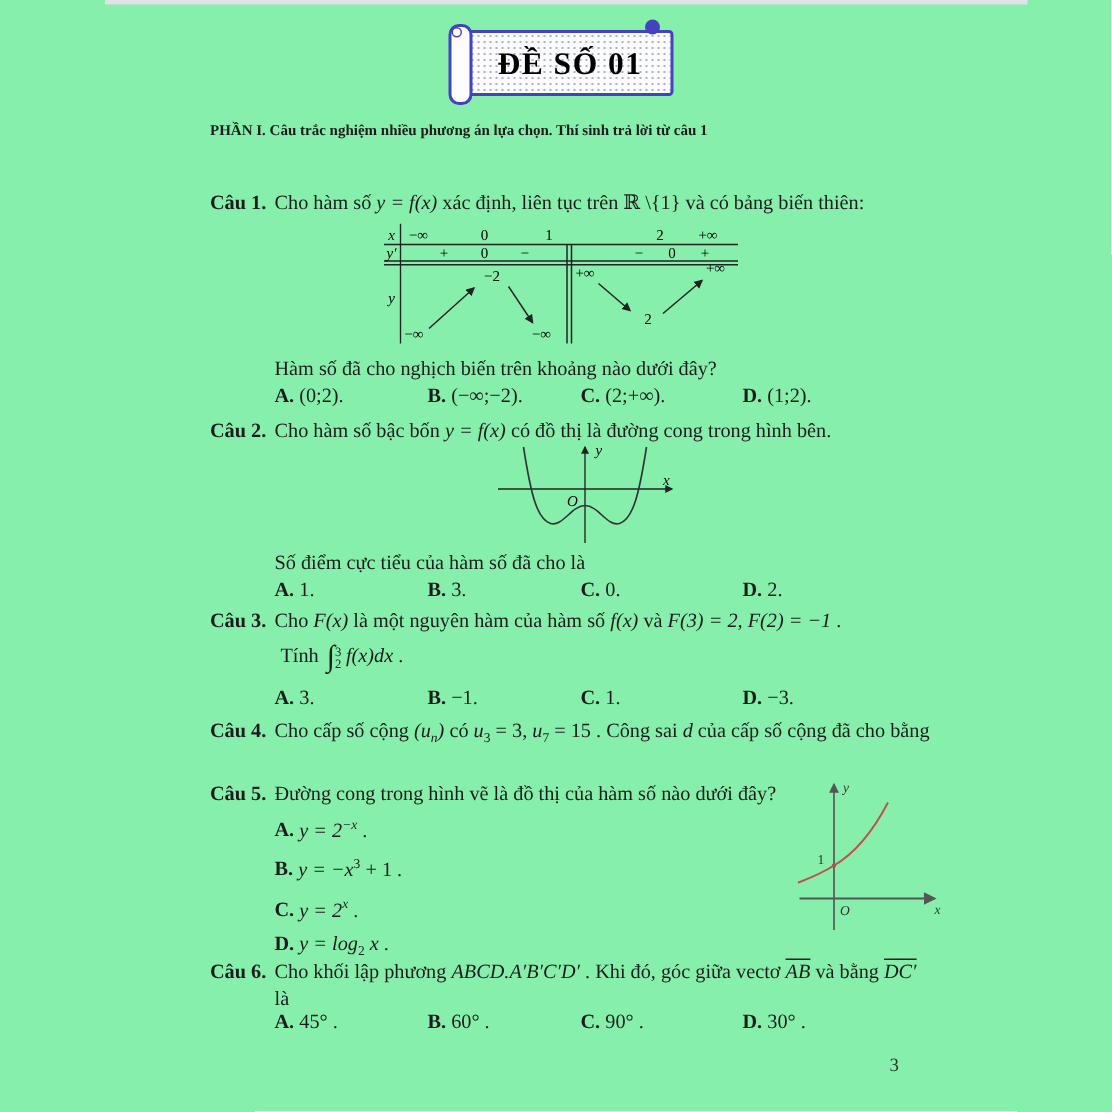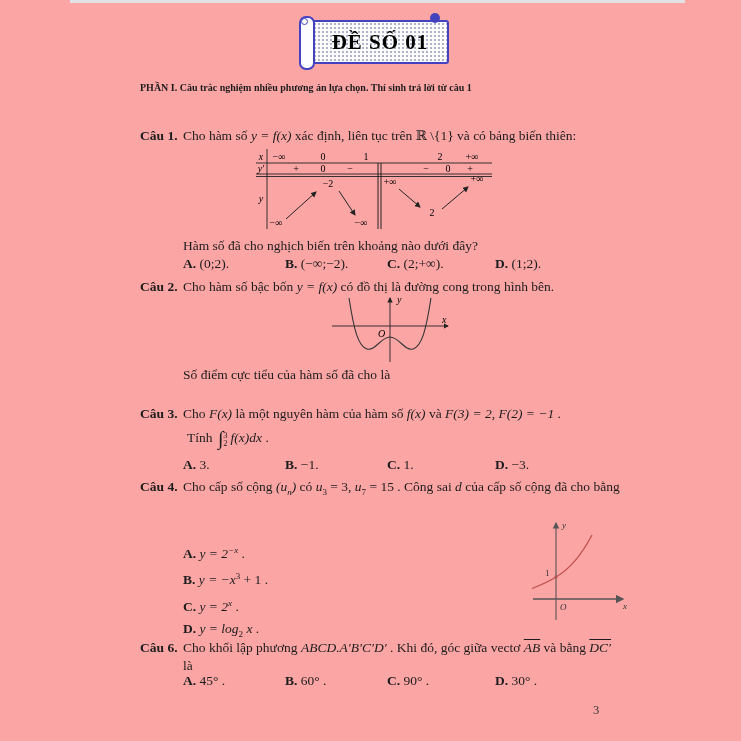--- a/index.html
+++ b/index.html
@@ -1,17 +1,17 @@
 <!DOCTYPE html>
 <html><head>
 <meta charset="utf-8">
 <style>
   html,body{margin:0;padding:0;background:#fff;}
   .page{
-    position:relative;width:741px;height:741px;background:#fca5a5;overflow:hidden;
+    position:relative;width:741px;height:741px;background:#86efac;overflow:hidden;
     font-family:"Liberation Serif","DejaVu Serif",serif;color:#1c1c1c;
   }
   .top-strip{position:absolute;top:0;left:70px;width:615px;height:3px;background:#e2e2e6;}
   
   .banner{position:absolute;left:299px;top:13px;width:150px;height:54px;}
   .banner .roll{position:absolute;left:0;top:3px;width:12px;height:50px;background:#fdfdff;
     border:2px solid #4343bf;border-radius:7px;z-index:2;}
   .banner .roll-dot{position:absolute;left:2px;top:5px;width:5px;height:5px;border:1.5px solid #4343bf;border-radius:50%;background:#fff;z-index:3;}
   .banner .body{position:absolute;left:8px;top:7px;width:138px;height:40px;
     border:2px solid #4343bf;border-radius:3px;
@@ -119,20 +119,26 @@
     </defs>
     <line x1="10" y1="34" x2="126" y2="34" stroke="#222" stroke-width="0.9" marker-end="url(#ah2)"></line>
     <line x1="68" y1="70" x2="68" y2="6" stroke="#222" stroke-width="0.9" marker-end="url(#ah2)"></line>
     <text x="75" y="11" font-size="10" font-style="italic">y</text>
     <text x="120" y="31" font-size="10" font-style="italic">x</text>
     <text x="56" y="45" font-size="10" font-style="italic">O</text>
     <path d="M 27 6 C 32 38 36 54 45 57 C 53 59.5 59 45 68 45 C 77 45 83 59.5 91 57 C 100 54 104 38 109 6" fill="none" stroke="#333" stroke-width="1.1"></path>
   </svg>
 
   <div class="row" style="top:367px;left:183px">Số điểm cực tiểu của hàm số đã cho là</div>
+  <div class="answers" style="top:385px">
+    <span class="ans cA"><span class="ltr">A.</span> <span>1.</span></span>
+    <span class="ans cB"><span class="ltr">B.</span> <span>3.</span></span>
+    <span class="ans cC"><span class="ltr">C.</span> <span>0.</span></span>
+    <span class="ans cD"><span class="ltr">D.</span> <span>2.</span></span>
+  </div>
 
   <div class="row" style="top:406px">
     <span class="qlabel">Câu 3.</span><span><span>Cho </span><span class="st-i">F(x)</span><span> là một nguyên hàm của hàm số </span><span class="st-i">f(x)</span><span> và </span><span class="st-i">F(3) = 2, F(2) = −1</span><span> .</span></span>
   </div>
   <div class="row" style="top:427px;left:187px">
     <span>Tính </span><span class="intsign">∫</span><span class="lims">
         <span>3</span>
         <span>2</span>
       </span><span class="st-i">f(x)dx</span><span> .</span>
   </div>
@@ -140,20 +146,23 @@
     <span class="ans cA"><span class="ltr">A.</span> <span>3.</span></span>
     <span class="ans cB"><span class="ltr">B.</span> <span>−1.</span></span>
     <span class="ans cC"><span class="ltr">C.</span> <span>1.</span></span>
     <span class="ans cD"><span class="ltr">D.</span> <span>−3.</span></span>
   </div>
 
   <div class="row" style="top:479px">
     <span class="qlabel">Câu 4.</span><span><span>Cho cấp số cộng </span><span class="st-i">(u</span><sub class="st-isub">n</sub><span class="st-i">)</span><span> có </span><span class="st-i">u</span><sub class="st-sub">3</sub><span> = 3, </span><span class="st-i">u</span><sub class="st-sub">7</sub><span> = 15 . Công sai </span><span class="st-i">d</span><span> của cấp số cộng đã cho bằng</span></span>
   </div>
 
+  <div class="row" style="top:521px">
+    <span class="qlabel">Câu 5.</span><span>Đường cong trong hình vẽ là đồ thị của hàm số nào dưới đây?</span>
+  </div>
   <div class="row" style="top:544px;left:183px"><span class="ltr">A.</span> <span><span class="st-i">y = 2</span><sup class="st-isup">−x</sup><span> .</span></span></div>
   <div class="row" style="top:570px;left:183px"><span class="ltr">B.</span> <span><span class="st-i">y = −x</span><sup class="st-sup">3</sup><span> + 1 .</span></span></div>
   <div class="row" style="top:597px;left:183px"><span class="ltr">C.</span> <span><span class="st-i">y = 2</span><sup class="st-isup">x</sup><span> .</span></span></div>
   <div class="row" style="top:621px;left:183px"><span class="ltr">D.</span> <span><span class="st-i">y = log</span><sub class="st-sub">2</sub><span class="st-i"> x</span><span> .</span></span></div>
 
   <svg class="figure" style="left:531px;top:516px" width="102" height="108" viewBox="0 0 102 108">
     <defs>
       <marker id="ah3" markerWidth="7" markerHeight="7" refX="5" refY="3" orient="auto">
         <path d="M0,0 L6,3 L0,6 z" fill="#555"></path>
       </marker>

